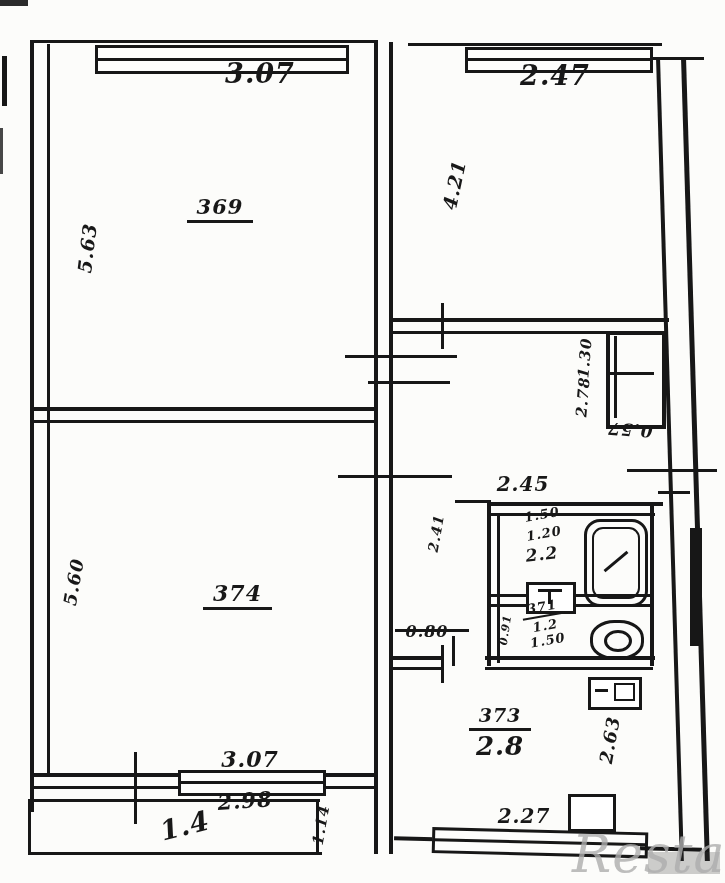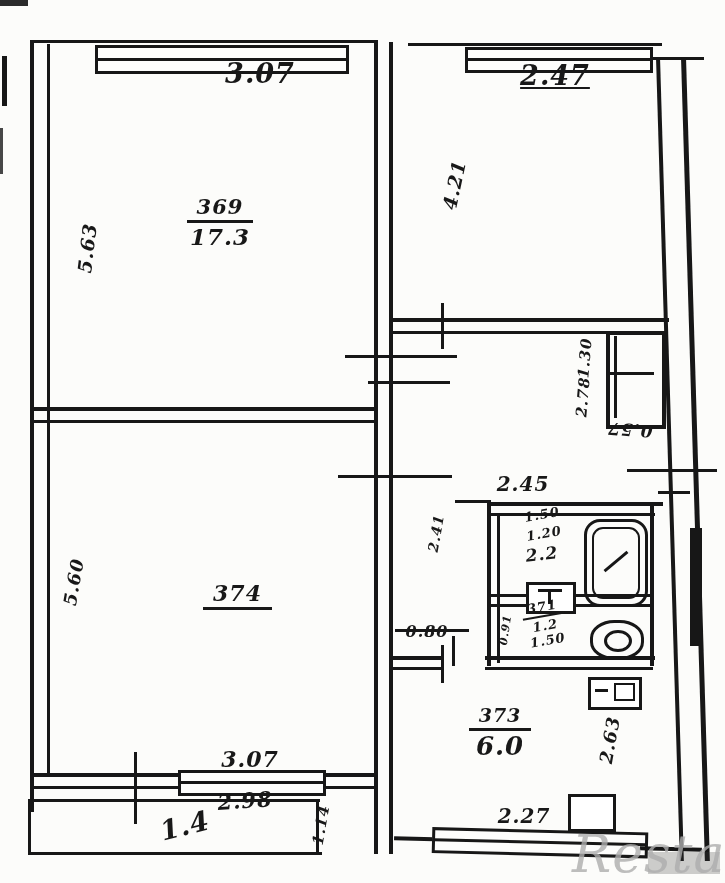--- a/index.html
+++ b/index.html
@@ -127,25 +127,24 @@
       <div class="bar"></div>
       <div class="stem"></div>
     </div>
   <div class="sinkk">
       <div class="in"></div>
       <div class="bar"></div>
     </div>
   <div class="stove"></div>
 
   <div class="hw" style="left:200px;top:60px;width:120px;font-size:27px;">3.07</div>
-  <div class="hw" style="left:495px;top:62px;width:120px;font-size:27px;text-decoration:underline;">2.47</div>
+  <div class="hw" style="left:495px;top:62px;width:120px;font-size:27px;">2.47</div>
 
   <div class="hw frac" style="left:165px;top:196px;width:110px;font-size:21px;">
     <div class="num">369</div>
-    <div class="area" style="font-size:23px;">17.3</div>
   </div>
   <div class="hw vdim" style="left:48px;top:236px;width:80px;height:24px;font-size:19px;transform:rotate(-83deg);">5.63</div>
 
   <div class="hw vdim" style="left:415px;top:173px;width:80px;height:24px;font-size:19px;transform:rotate(-78deg);">4.21</div>
 
   <div class="hw vdim" style="left:558px;top:349px;width:56px;height:18px;font-size:15px;transform:rotate(-85deg);">1.30</div>
   <div class="hw vdim" style="left:554px;top:388px;width:60px;height:18px;font-size:15px;transform:rotate(-85deg);">2.78</div>
 
   <div class="hw" style="left:596px;top:420px;width:68px;font-size:17px;transform:rotate(184deg);">0.57</div>
 
@@ -169,20 +168,20 @@
   </div>
   <div class="hw vdim" style="left:34px;top:571px;width:80px;height:22px;font-size:18px;transform:rotate(-80deg);">5.60</div>
   <div class="hw" style="left:195px;top:748px;width:110px;font-size:22px;">3.07</div>
 
   <div class="hw" style="left:190px;top:790px;width:110px;font-size:21px;transform:rotate(-4deg);">2.98</div>
   <div class="hw" style="left:140px;top:812px;width:90px;font-size:27px;transform:rotate(-14deg);">1.4</div>
   <div class="hw vdim" style="left:295px;top:817px;width:54px;height:16px;font-size:15px;transform:rotate(-80deg);">1.14</div>
 
   <div class="hw frac" style="left:445px;top:706px;width:110px;font-size:19px;">
     <div class="num">373</div>
-    <div class="area" style="font-size:26px;">6.0</div>
+    <div class="area" style="font-size:26px;">2.8</div>
   </div>
   <div class="hw vdim" style="left:578px;top:730px;width:64px;height:20px;font-size:18px;transform:rotate(-80deg);">2.63</div>
   <div class="hw" style="left:472px;top:806px;width:104px;font-size:20px;">2.27</div>
 
   <div class="wm">Restate</div>
 
 </div>
 
 </body></html>

